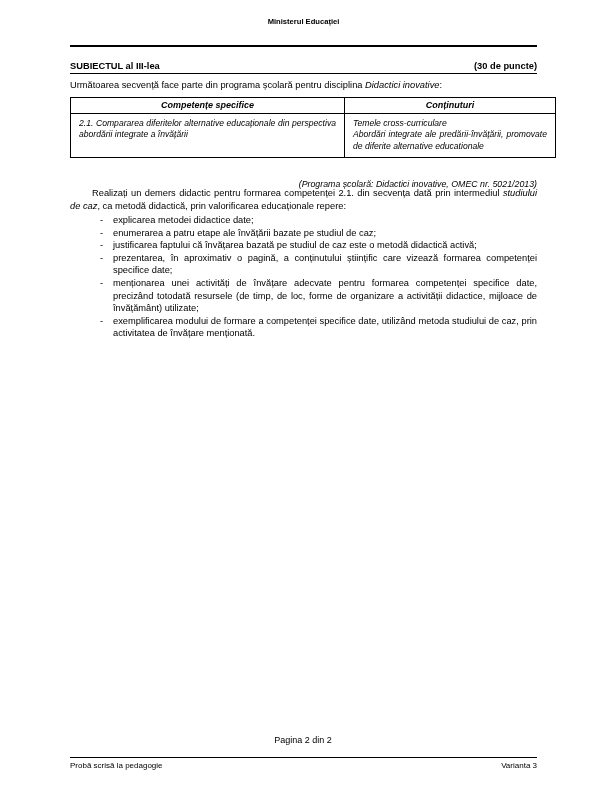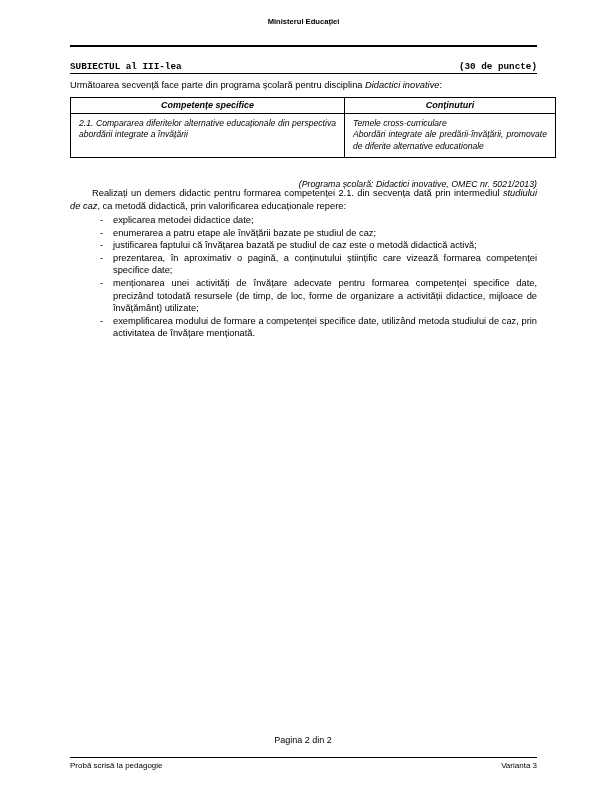--- a/index.html
+++ b/index.html
@@ -48,21 +48,20 @@
 
   
   .subject-line {
     position: absolute;
     left: 70px;
     top: 61px;
     width: 467px;
     height: 13px;
     font-size: 9.3px;
     font-weight: bold;
-    font-family: Liberation Mono, monospace;
   }
   .subject-line .underline-fill {
     position: absolute;
     left: 0;
     bottom: 0px;
     width: 467px;
     height: 1px;
     background: #000;
   }
   .subject-left {

